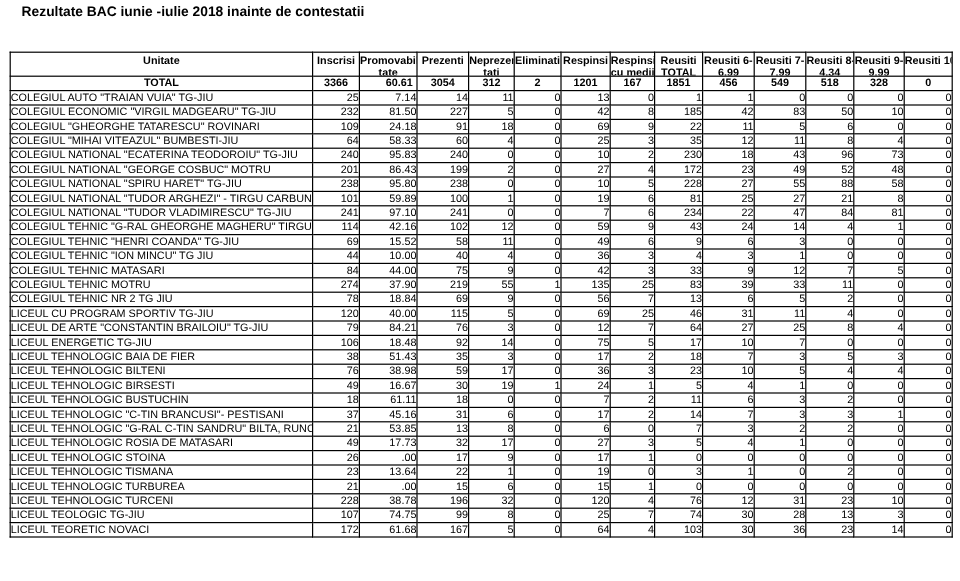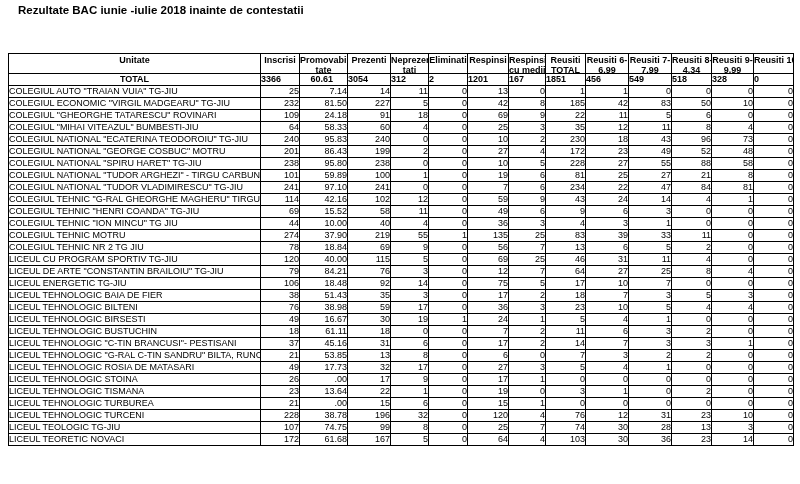--- a/index.html
+++ b/index.html
@@ -14,21 +14,21 @@
   }
   .page-title {
     position: absolute;
     left: 18px; top: 4px;
     font-size: 11.5px;
     font-weight: bold;
     white-space: nowrap;
   }
   table.results {
     position: absolute;
-    left: 8px; top: 53px;
+    left: 8px; top: 43px;
     border-collapse: collapse;
     table-layout: fixed;
     width: 785px;
   }
   table.results th, table.results td {
     border: 1px solid #000;
     padding: 0;
     overflow: hidden;
     white-space: nowrap;
     font-size: 9px;
@@ -46,23 +46,23 @@
     padding-top: 1px;
   }
   th .hline { display: block; }
   table.results td {
     height: 11px;
     line-height: 11px;
     vertical-align: bottom;
   }
   td.name-cell { text-align: left; padding-left: 2px; }
   td.num-cell  { text-align: right; padding-right: 3px; }
-  tr.total-row td { font-weight: bold; text-align: left; }
+  tr.total-row td { font-weight: bold; text-align: center; }
   tr.total-row td.total-label { text-align: center; }
-  tr.total-row td.promov { text-align: right; padding-right: 14px; }
+  tr.total-row td.promov { text-align: right; padding-right: 3px; }
 </style>
 </head>
 <body>
 
 <div class="page-title">Rezultate BAC iunie -iulie 2018 inainte de contestatii</div>
 
 <table class="results">
   <colgroup>
       <col style="width: 252px;">
       <col style="width: 39px;">
@@ -364,20 +364,36 @@
         <td class="num-cell">36</td>
         <td class="num-cell">3</td>
         <td class="num-cell">4</td>
         <td class="num-cell">3</td>
         <td class="num-cell">1</td>
         <td class="num-cell">0</td>
         <td class="num-cell">0</td>
         <td class="num-cell">0</td>
       </tr>
       <tr>
+        <td class="name-cell">COLEGIUL TEHNIC MATASARI</td>
+        <td class="num-cell">84</td>
+        <td class="num-cell">44.00</td>
+        <td class="num-cell">75</td>
+        <td class="num-cell">9</td>
+        <td class="num-cell">0</td>
+        <td class="num-cell">42</td>
+        <td class="num-cell">3</td>
+        <td class="num-cell">33</td>
+        <td class="num-cell">9</td>
+        <td class="num-cell">12</td>
+        <td class="num-cell">7</td>
+        <td class="num-cell">5</td>
+        <td class="num-cell">0</td>
+      </tr>
+      <tr>
         <td class="name-cell">COLEGIUL TEHNIC MOTRU</td>
         <td class="num-cell">274</td>
         <td class="num-cell">37.90</td>
         <td class="num-cell">219</td>
         <td class="num-cell">55</td>
         <td class="num-cell">1</td>
         <td class="num-cell">135</td>
         <td class="num-cell">25</td>
         <td class="num-cell">83</td>
         <td class="num-cell">39</td>

